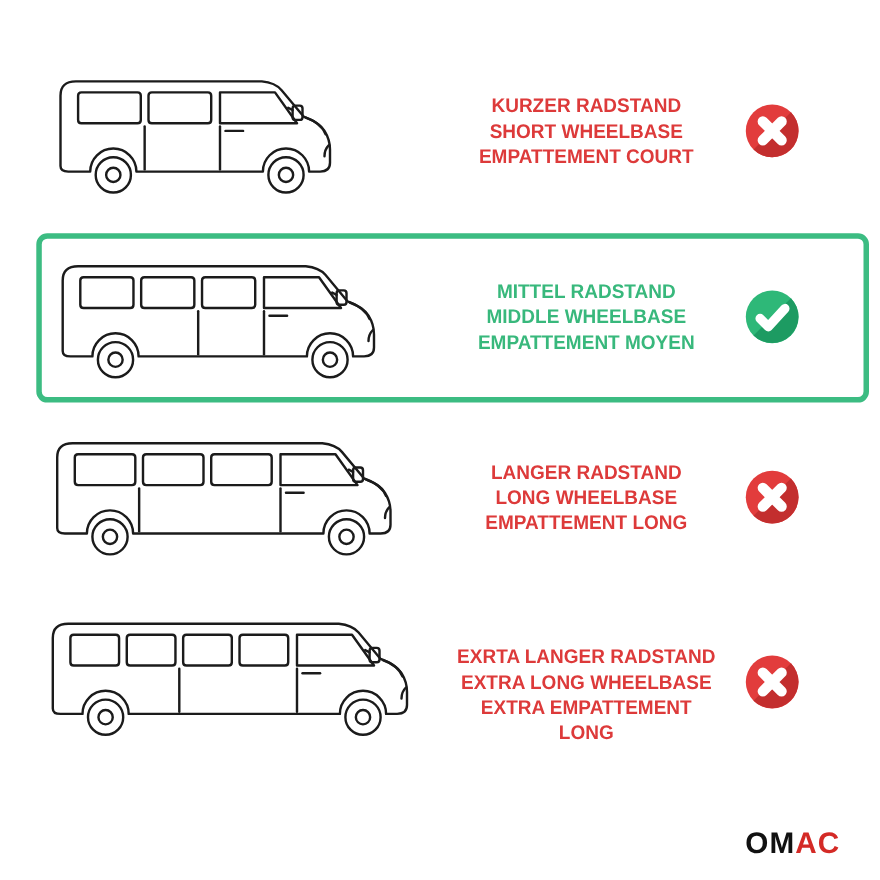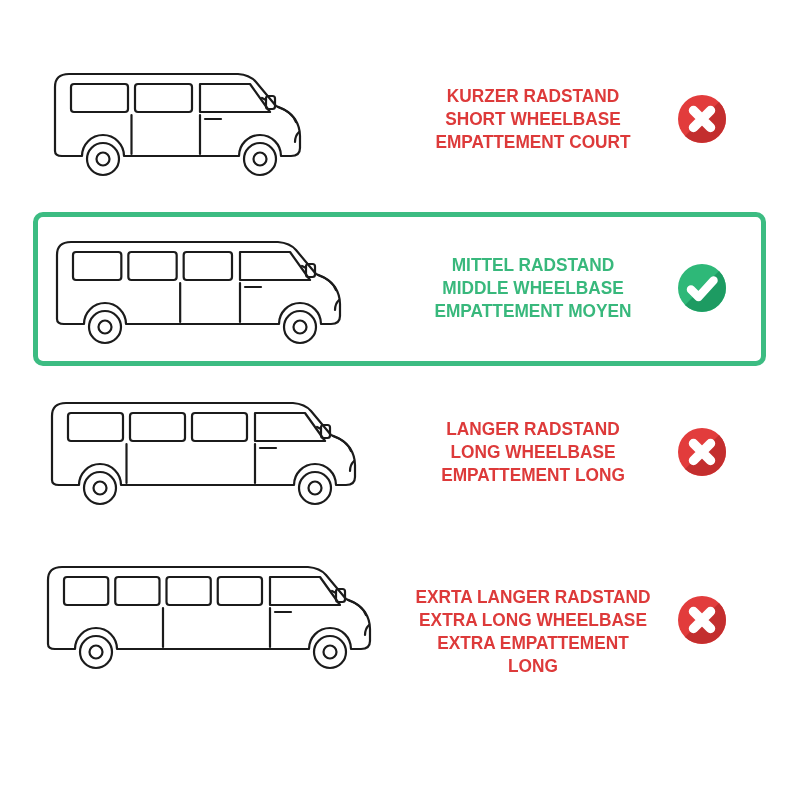--- a/index.html
+++ b/index.html
@@ -13,21 +13,21 @@
     position:absolute;width:250px;text-align:center;
     font-weight:700;font-size:18px;line-height:23px;
     transform:scaleX(.96);letter-spacing:0;
   }
   .labels.red{color:var(--red-text,#dd3a3a);}
   .labels.green{color:var(--green-text,#38b87c);}
   .status-icon{position:absolute;width:52px;height:52px;}
   .status-icon svg{display:block;width:52px;height:52px;}
   .highlight-box{
     position:absolute;left:33px;top:212px;width:723px;height:144px;
-    border:5px solid var(--green-border,#3cbc82);border-radius:10px;
+    border:5px solid var(--green-border,#3cbc82);border-radius:10px;padding-left:24px;
   }
   .logo{
     position:absolute;right:36px;bottom:18px;
     font-weight:700;font-size:27px;letter-spacing:1px;
   }
   .logo-om{color:var(--logo-black,#111);}
   .logo-ac{color:var(--logo-red,#d42a26);}
 </style>
 </head>
 <body>
@@ -177,14 +177,17 @@
     </div>
     <div class="status-icon" style="left:676px;top:594px;">
         <svg viewBox="0 0 52 52">
           <circle cx="26" cy="26" r="24" fill="#e23c3c"></circle>
           <path d="M 42.97 9.03 A 24 24 0 0 1 9.03 42.97 Z" fill="#c32e2e"></path>
           <path d="M17.5 17.5 L34.5 34.5 M34.5 17.5 L17.5 34.5" stroke="#fff" stroke-width="9.5" stroke-linecap="round" fill="none"></path>
         </svg>
       </div>
   </section>
 
+  <div class="logo">
+    <span class="logo-om">OM</span><span class="logo-ac">AC</span>
+  </div>
 
 </div>
 
 </body></html>

